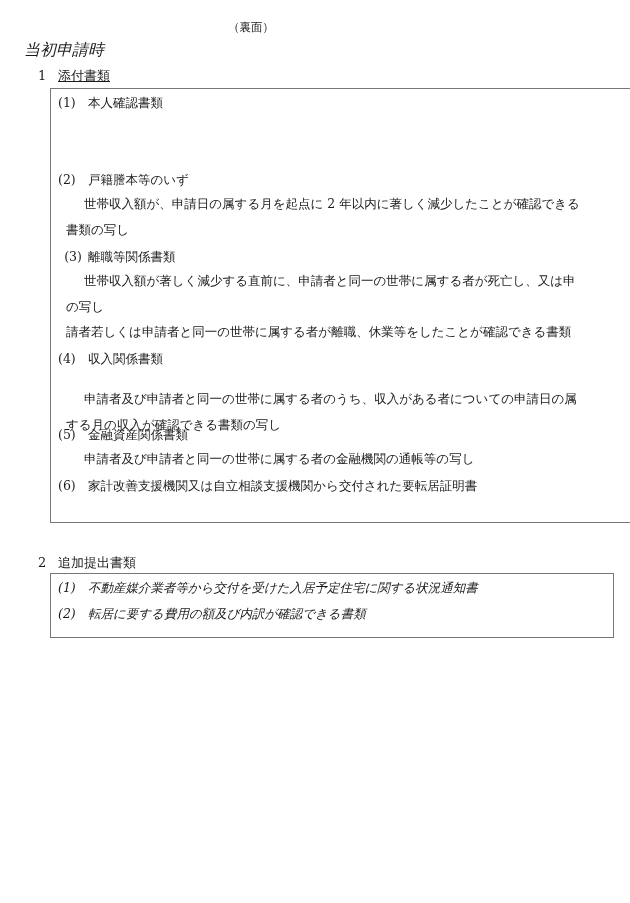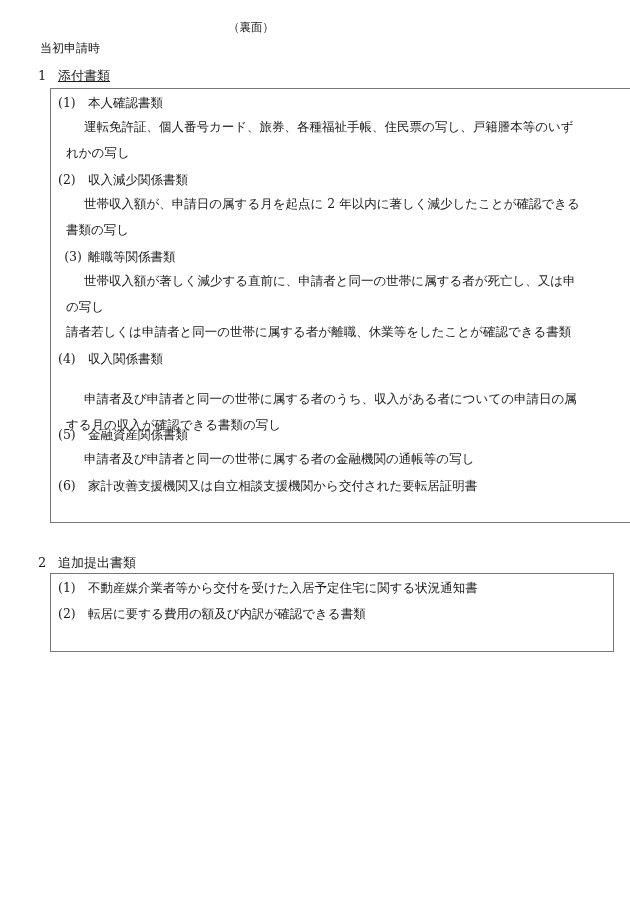--- a/index.html
+++ b/index.html
@@ -3,30 +3,30 @@
   <meta charset="utf-8">
   <style>
     html, body { margin: 0; padding: 0; background: #ffffff; }
     body {
       width: 630px; height: 903px; position: relative; overflow: hidden;
       font-family: "DejaVu Serif", "Liberation Serif", serif;
       color: #1a1a1a; font-size: 12.5px;
     }
     .abs { position: absolute; white-space: nowrap; }
     .header-note { top: 20px; left: 0; width: 502px; text-align: center; font-size: 11.5px; }
-    .page-title { top: 40px; left: 40px; font-size: 12px; }
+    .page-title { top: 40px; left: 24px; font-size: 16px; font-style: italic; }
     .section-title { font-size: 13px; }
     .sec1-title { top: 67px; left: 38px; text-decoration: underline; }
     .sec2-title { top: 554px; left: 38px; }
     .section-title .num { display: inline-block; width: 20px; }
     .box {
       position: absolute; border: 1.5px solid #777; box-sizing: border-box;
     }
     .box1 { left: 50px; top: 88px; width: 620px; height: 435px; }
-    .box2 { left: 50px; top: 573px; width: 564px; height: 79px; }
+    .box2 { left: 50px; top: 573px; width: 564px; height: 65px; font-style: italic; }
     .item-head { position: absolute; left: 7px; white-space: nowrap; }
     .item-head .num { display: inline-block; width: 30px; }
     .item-body { position: absolute; left: 7px; width: 552px; line-height: 25.5px; }
     .item-body .ind { display: inline-block; width: 26px; }
     .item-body .line2 { padding-left: 8px; display: block; }
   </style>
 </head>
 <body>
 
 <div class="abs header-note">（裏面）</div>
@@ -34,27 +34,23 @@
 
 <div class="abs section-title sec1-title">
   <span class="num">1</span><span>添付書類</span>
 </div>
 
 <div class="box box1">
 
   <div class="item-head" style="top:6px;">
     <span class="num">(1)</span><span>本人確認書類</span>
   </div>
-  <div class="item-body" style="top:25px;">
-    <span class="ind"></span><span>運転免許証、個人番号カード、旅券、各種福祉手帳、住民票の写し、戸籍謄本等のいず</span>
-    <span class="line2">れかの写し</span>
-  </div>
 
   <div class="item-head" style="top:83px;">
-    <span class="num">(2)</span><span>収入減少関係書類</span>
+    <span class="num">(2)</span><span>戸籍謄本等のいず</span>
   </div>
   <div class="item-body" style="top:102px;">
     <span class="ind"></span><span>世帯収入額が、申請日の属する月を起点に 2 年以内に著しく減少したことが確認できる</span>
     <span class="line2">書類の写し</span>
   </div>
 
   <div class="item-head" style="top:160px;text-align:center;">
     <span class="num">(3)</span><span>離職等関係書類</span>
   </div>
   <div class="item-body" style="top:179px;">

